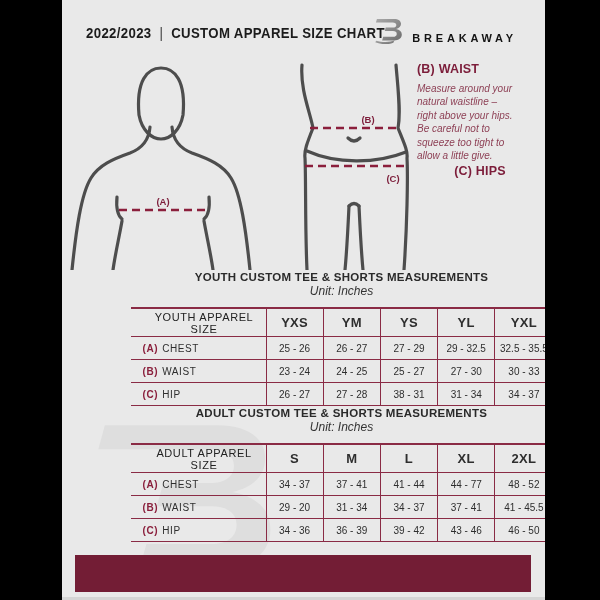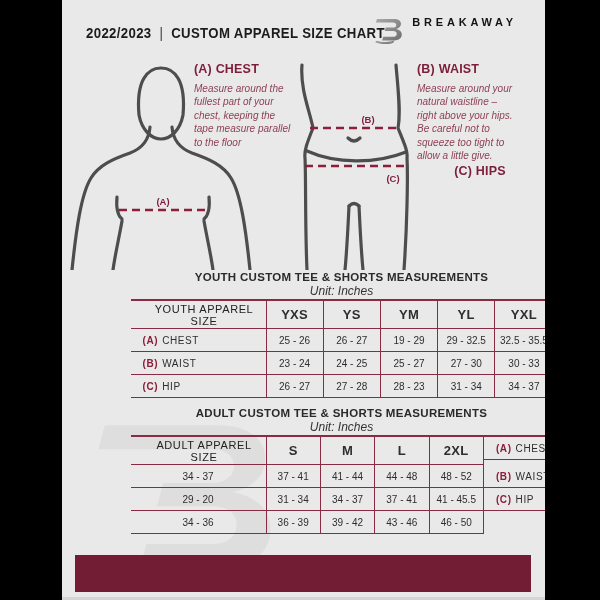--- a/index.html
+++ b/index.html
@@ -5,21 +5,21 @@
   html,body{margin:0;padding:0;}
   body{width:600px;height:600px;background:#000;position:relative;overflow:hidden;
        font-family:"Liberation Sans", sans-serif;}
   .page{position:absolute;left:62px;top:0;width:483px;height:600px;background:#e9e9e9;overflow:hidden;}
 
   
   .hdr-title{position:absolute;left:24px;top:24px;display:flex;gap:9px;align-items:baseline;
              font-weight:bold;font-size:15px;color:#1c1c1c;letter-spacing:.4px;white-space:nowrap;
              transform:scaleX(.88);transform-origin:left center;}
   .hdr-sep{font-weight:normal;color:#3a3a3a;}
-  .brand{position:absolute;right:28px;top:16px;display:flex;align-items:flex-start;gap:9px;}
+  .brand{position:absolute;right:28px;top:16px;display:flex;align-items:flex-end;gap:9px;}
   .logo-b{width:30px;height:28px;}
   .brand-name{font-size:11px;font-weight:bold;letter-spacing:3.8px;color:#141414;}
 
   
   .figures{position:absolute;left:0;top:55px;z-index:1;}
   .body-line{fill:none;stroke:#4d4d4d;stroke-width:3.2;stroke-linecap:round;}
   .dash{fill:none;stroke:#8b1f3c;stroke-width:2.4;stroke-dasharray:8 5;}
   .marker{font-family:"Liberation Sans",sans-serif;font-size:9.5px;font-weight:bold;fill:#7c1d3a;}
 
   
@@ -28,21 +28,21 @@
   .guide-t{margin-top:6px;font-size:10px;font-style:italic;color:#8e4156;line-height:1.34;white-space:pre-line;}
   .guide-a{left:132px;top:62px;width:118px;}
   .guide-b{left:355px;top:62px;width:126px;}
   .guide-c{left:355px;top:164px;width:126px;text-align:center;}
 
   
   .tbl-section{position:absolute;left:0;width:559px;text-align:center;z-index:2;}
   .youth{top:271px;} .adult{top:407px;}
   .tbl-title{font-size:11.5px;font-weight:bold;color:#2a2a2a;letter-spacing:.3px;}
   .tbl-unit{font-size:12px;font-style:italic;color:#333;margin-top:1px;}
-  .tbl{width:422px;margin:1px auto 0;display:grid;grid-template-columns:136px repeat(5,1fr);
+  .tbl{width:422px;margin:9px auto 0;display:grid;grid-template-columns:136px repeat(5,1fr);
        border-top:2px solid #8a2b45;}
   .cell{display:flex;align-items:center;justify-content:center;border-bottom:1.6px solid #8a2b45;
         font-size:10px;color:#2e2e2e;background:transparent;}
   .tbl > .cell:not(:nth-child(6n)){border-right:1.6px solid #8a2b45;}
   .hcell{height:27px;font-weight:bold;font-size:13px;letter-spacing:.3px;}
   .dcell{height:22px;}
   .lab{justify-content:flex-start;padding-left:12px;letter-spacing:.6px;}
   .hcell.lab{font-weight:normal;font-size:11px;color:#222;}
   .pfx{color:#8a1f3c;font-weight:bold;margin-right:4px;}
 
@@ -97,28 +97,20 @@
       <path class="body-line" d="M 287 151 Q 292 146 297 151"></path>
       <path class="body-line" d="M 287 151 C 286 172 285 194 283 215"></path>
       <path class="body-line" d="M 297 151 C 298 172 299 194 301 215"></path>
       <path class="dash" d="M 248 73 L 336 73"></path>
       <path class="dash" d="M 243 111 L 344 111"></path>
       <text class="marker" x="306" y="68" text-anchor="middle">(B)</text>
       <text class="marker" x="331" y="127" text-anchor="middle">(C)</text>
     </g>
   </svg>
 
-  <div class="guide guide-a">
-    <div class="guide-h">(A) CHEST</div>
-    <div class="guide-t">Measure around the
-fullest part of your
-chest, keeping the
-tape measure parallel
-to the floor</div>
-  </div>
   <div class="guide guide-b">
     <div class="guide-h">(B) WAIST</div>
     <div class="guide-t">Measure around your
 natural waistline –
 right above your hips.
 Be careful not to
 squeeze too tight to
 allow a little give.</div>
   </div>
   <div class="guide guide-c">
@@ -129,75 +121,76 @@
     <path fill="#dedede" d="M6 4 L32 4 C39 4 43 7 43 11.6 C43 15.8 40 18.4 35.4 19.4 C41 20.4 44.2 23.4 44.2 28 C44.2 33.8 39.4 37 32.4 37 L14 37 L15.6 31.4 L30.6 31.4 C34.2 31.4 36.4 29.8 36.4 27 C36.4 24.2 34.2 22.7 30.6 22.7 L18 22.7 L19.5 17.3 L30.3 17.3 C33.7 17.3 35.8 15.8 35.8 13.3 C35.8 10.9 33.7 9.5 30.3 9.5 L4.5 9.5 Z"></path>
     <path fill="#dedede" d="M5 37.5 C14 40.1 26 40.1 33 36.9 L31.2 40.7 C24 43.7 12 43.3 3.4 39.9 Z"></path>
   </svg>
 
   <section class="tbl-section youth">
     <div class="tbl-title">YOUTH CUSTOM TEE &amp; SHORTS MEASUREMENTS</div>
     <div class="tbl-unit">Unit: Inches</div>
     <div class="tbl">
       <div class="cell hcell lab">YOUTH APPAREL SIZE</div>
       <div class="cell hcell">YXS</div>
+      <div class="cell hcell">YM</div>
       <div class="cell hcell">YS</div>
-      <div class="cell hcell">YM</div>
       <div class="cell hcell">YL</div>
       <div class="cell hcell">YXL</div>
 
       <div class="cell dcell lab">
         <b class="pfx">(A)</b>
         <span>CHEST</span>
       </div>
       <div class="cell dcell">25 - 26</div>
       <div class="cell dcell">26 - 27</div>
-      <div class="cell dcell">19 - 29</div>
+      <div class="cell dcell">27 - 29</div>
       <div class="cell dcell">29 - 32.5</div>
       <div class="cell dcell">32.5 - 35.5</div>
 
       <div class="cell dcell lab">
         <b class="pfx">(B)</b>
         <span>WAIST</span>
       </div>
       <div class="cell dcell">23 - 24</div>
       <div class="cell dcell">24 - 25</div>
       <div class="cell dcell">25 - 27</div>
       <div class="cell dcell">27 - 30</div>
       <div class="cell dcell">30 - 33</div>
 
       <div class="cell dcell lab">
         <b class="pfx">(C)</b>
         <span>HIP</span>
       </div>
       <div class="cell dcell">26 - 27</div>
       <div class="cell dcell">27 - 28</div>
-      <div class="cell dcell">28 - 23</div>
+      <div class="cell dcell">38 - 31</div>
       <div class="cell dcell">31 - 34</div>
       <div class="cell dcell">34 - 37</div>
     </div>
   </section>
 
   <section class="tbl-section adult">
     <div class="tbl-title">ADULT CUSTOM TEE &amp; SHORTS MEASUREMENTS</div>
     <div class="tbl-unit">Unit: Inches</div>
     <div class="tbl">
       <div class="cell hcell lab">ADULT APPAREL SIZE</div>
       <div class="cell hcell">S</div>
       <div class="cell hcell">M</div>
       <div class="cell hcell">L</div>
+      <div class="cell hcell">XL</div>
       <div class="cell hcell">2XL</div>
 
       <div class="cell dcell lab">
         <b class="pfx">(A)</b>
         <span>CHEST</span>
       </div>
       <div class="cell dcell">34 - 37</div>
       <div class="cell dcell">37 - 41</div>
       <div class="cell dcell">41 - 44</div>
-      <div class="cell dcell">44 - 48</div>
+      <div class="cell dcell">44 - 77</div>
       <div class="cell dcell">48 - 52</div>
 
       <div class="cell dcell lab">
         <b class="pfx">(B)</b>
         <span>WAIST</span>
       </div>
       <div class="cell dcell">29 - 20</div>
       <div class="cell dcell">31 - 34</div>
       <div class="cell dcell">34 - 37</div>
       <div class="cell dcell">37 - 41</div>

